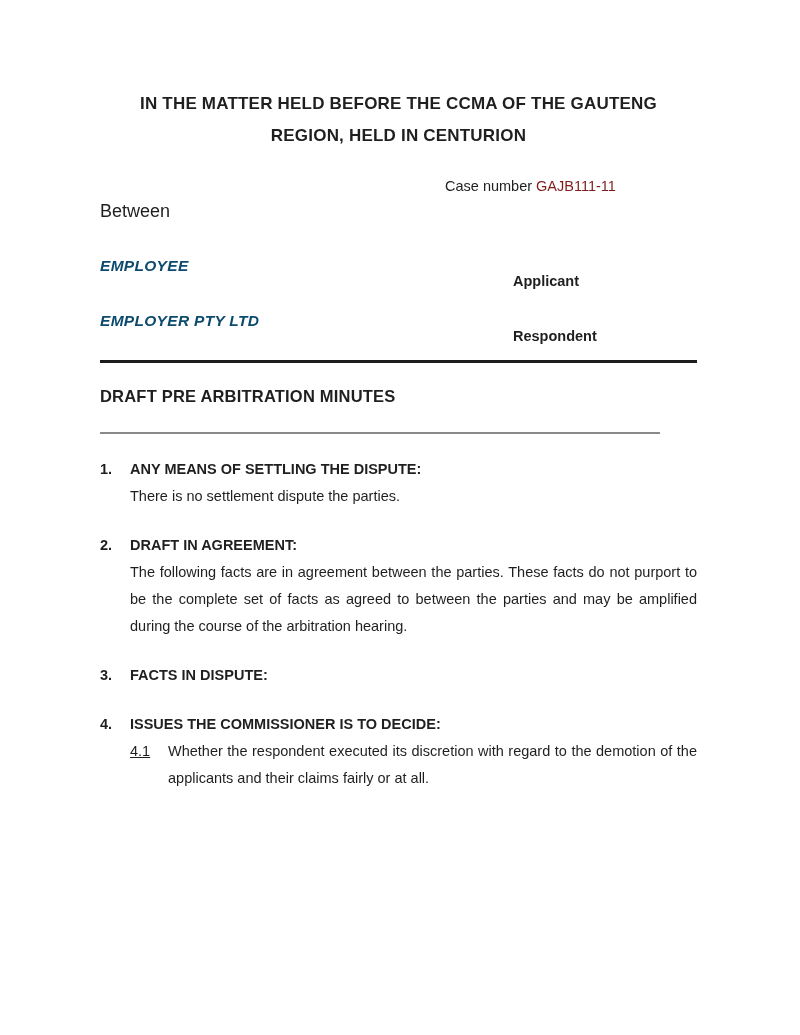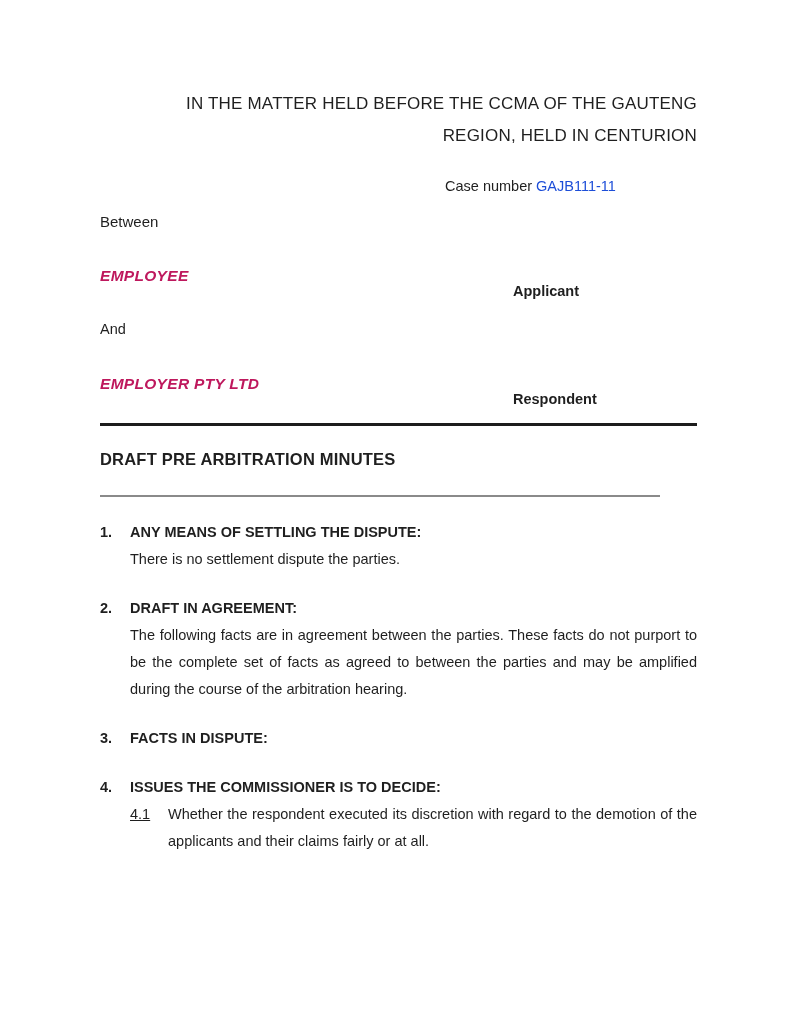--- a/index.html
+++ b/index.html
@@ -17,48 +17,48 @@
   .page {
     position: relative;
     width: 800px;
     height: 1035px;
     box-sizing: border-box;
     padding: 0 103px 0 100px;
     background: #ffffff;
   }
   .doc-title {
     margin-top: 88px;
-    text-align: right;
+    text-align: center;
     font-size: 17px;
-    font-weight: normal;
+    font-weight: bold;
     line-height: 32px;
     letter-spacing: 0.2px;
   }
   .case-row {
     margin-top: 26px;
     padding-left: 345px;
     font-size: 14.5px;
     line-height: 17px;
     white-space: nowrap;
   }
   .case-number {
-    color: #1d4ed8;
+    color: #7f1d1d;
   }
   .between {
-    margin-top: 18px;
-    font-size: 15px;
+    margin-top: 8px;
+    font-size: 18px;
     line-height: 17px;
   }
   .party-row {
     position: relative;
     margin-top: 37px;
     height: 18px;
   }
   .party-name {
-    color: #be185d;
+    color: #0c4a6e;
     font-weight: bold;
     font-style: italic;
     font-size: 15.5px;
     letter-spacing: 0.3px;
   }
   .party-role {
     position: absolute;
     left: 413px;
     top: 16px;
     font-weight: bold;
@@ -137,21 +137,20 @@
     <span>Case number </span><span class="case-number">GAJB111-11</span>
   </div>
 
   <div class="between">Between</div>
 
   <div class="party-row">
     <span class="party-name">EMPLOYEE</span>
     <span class="party-role">Applicant</span>
   </div>
 
-  <div class="and">And</div>
 
   <div class="party-row">
     <span class="party-name">EMPLOYER PTY LTD</span>
     <span class="party-role">Respondent</span>
   </div>
 
   <hr class="rule-heavy">
 
   <div class="minutes-title">DRAFT PRE ARBITRATION MINUTES</div>
 

